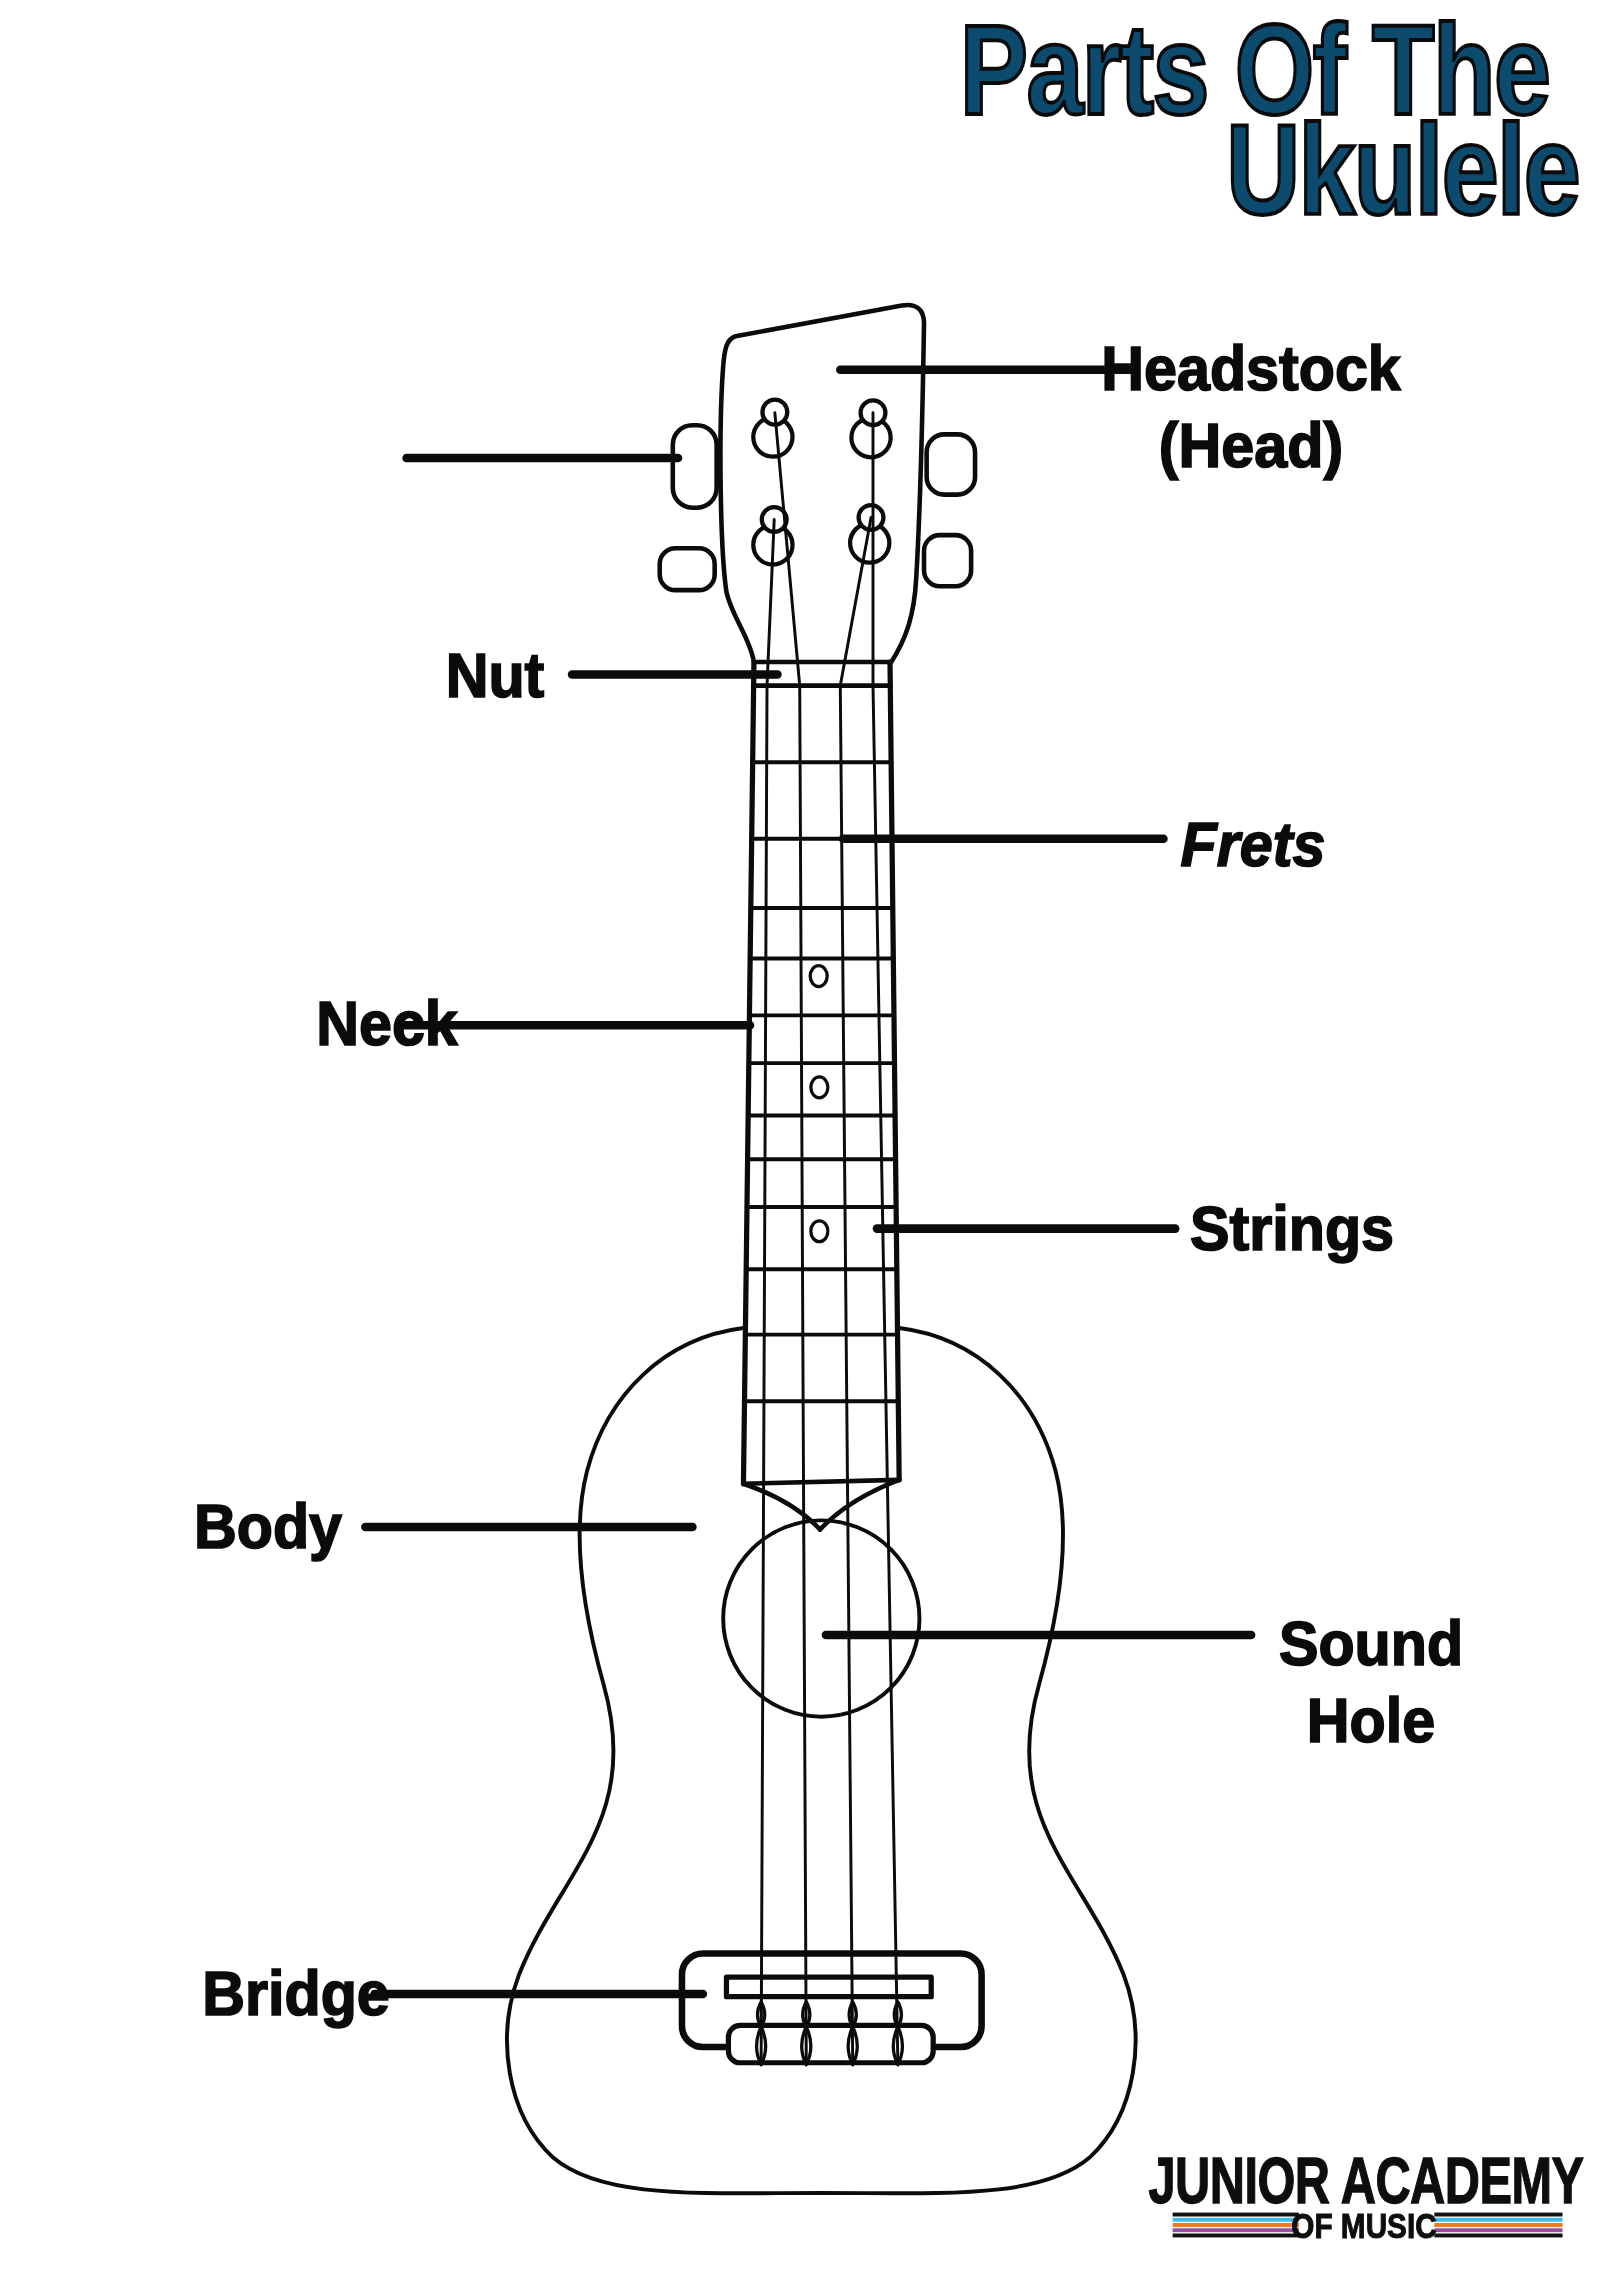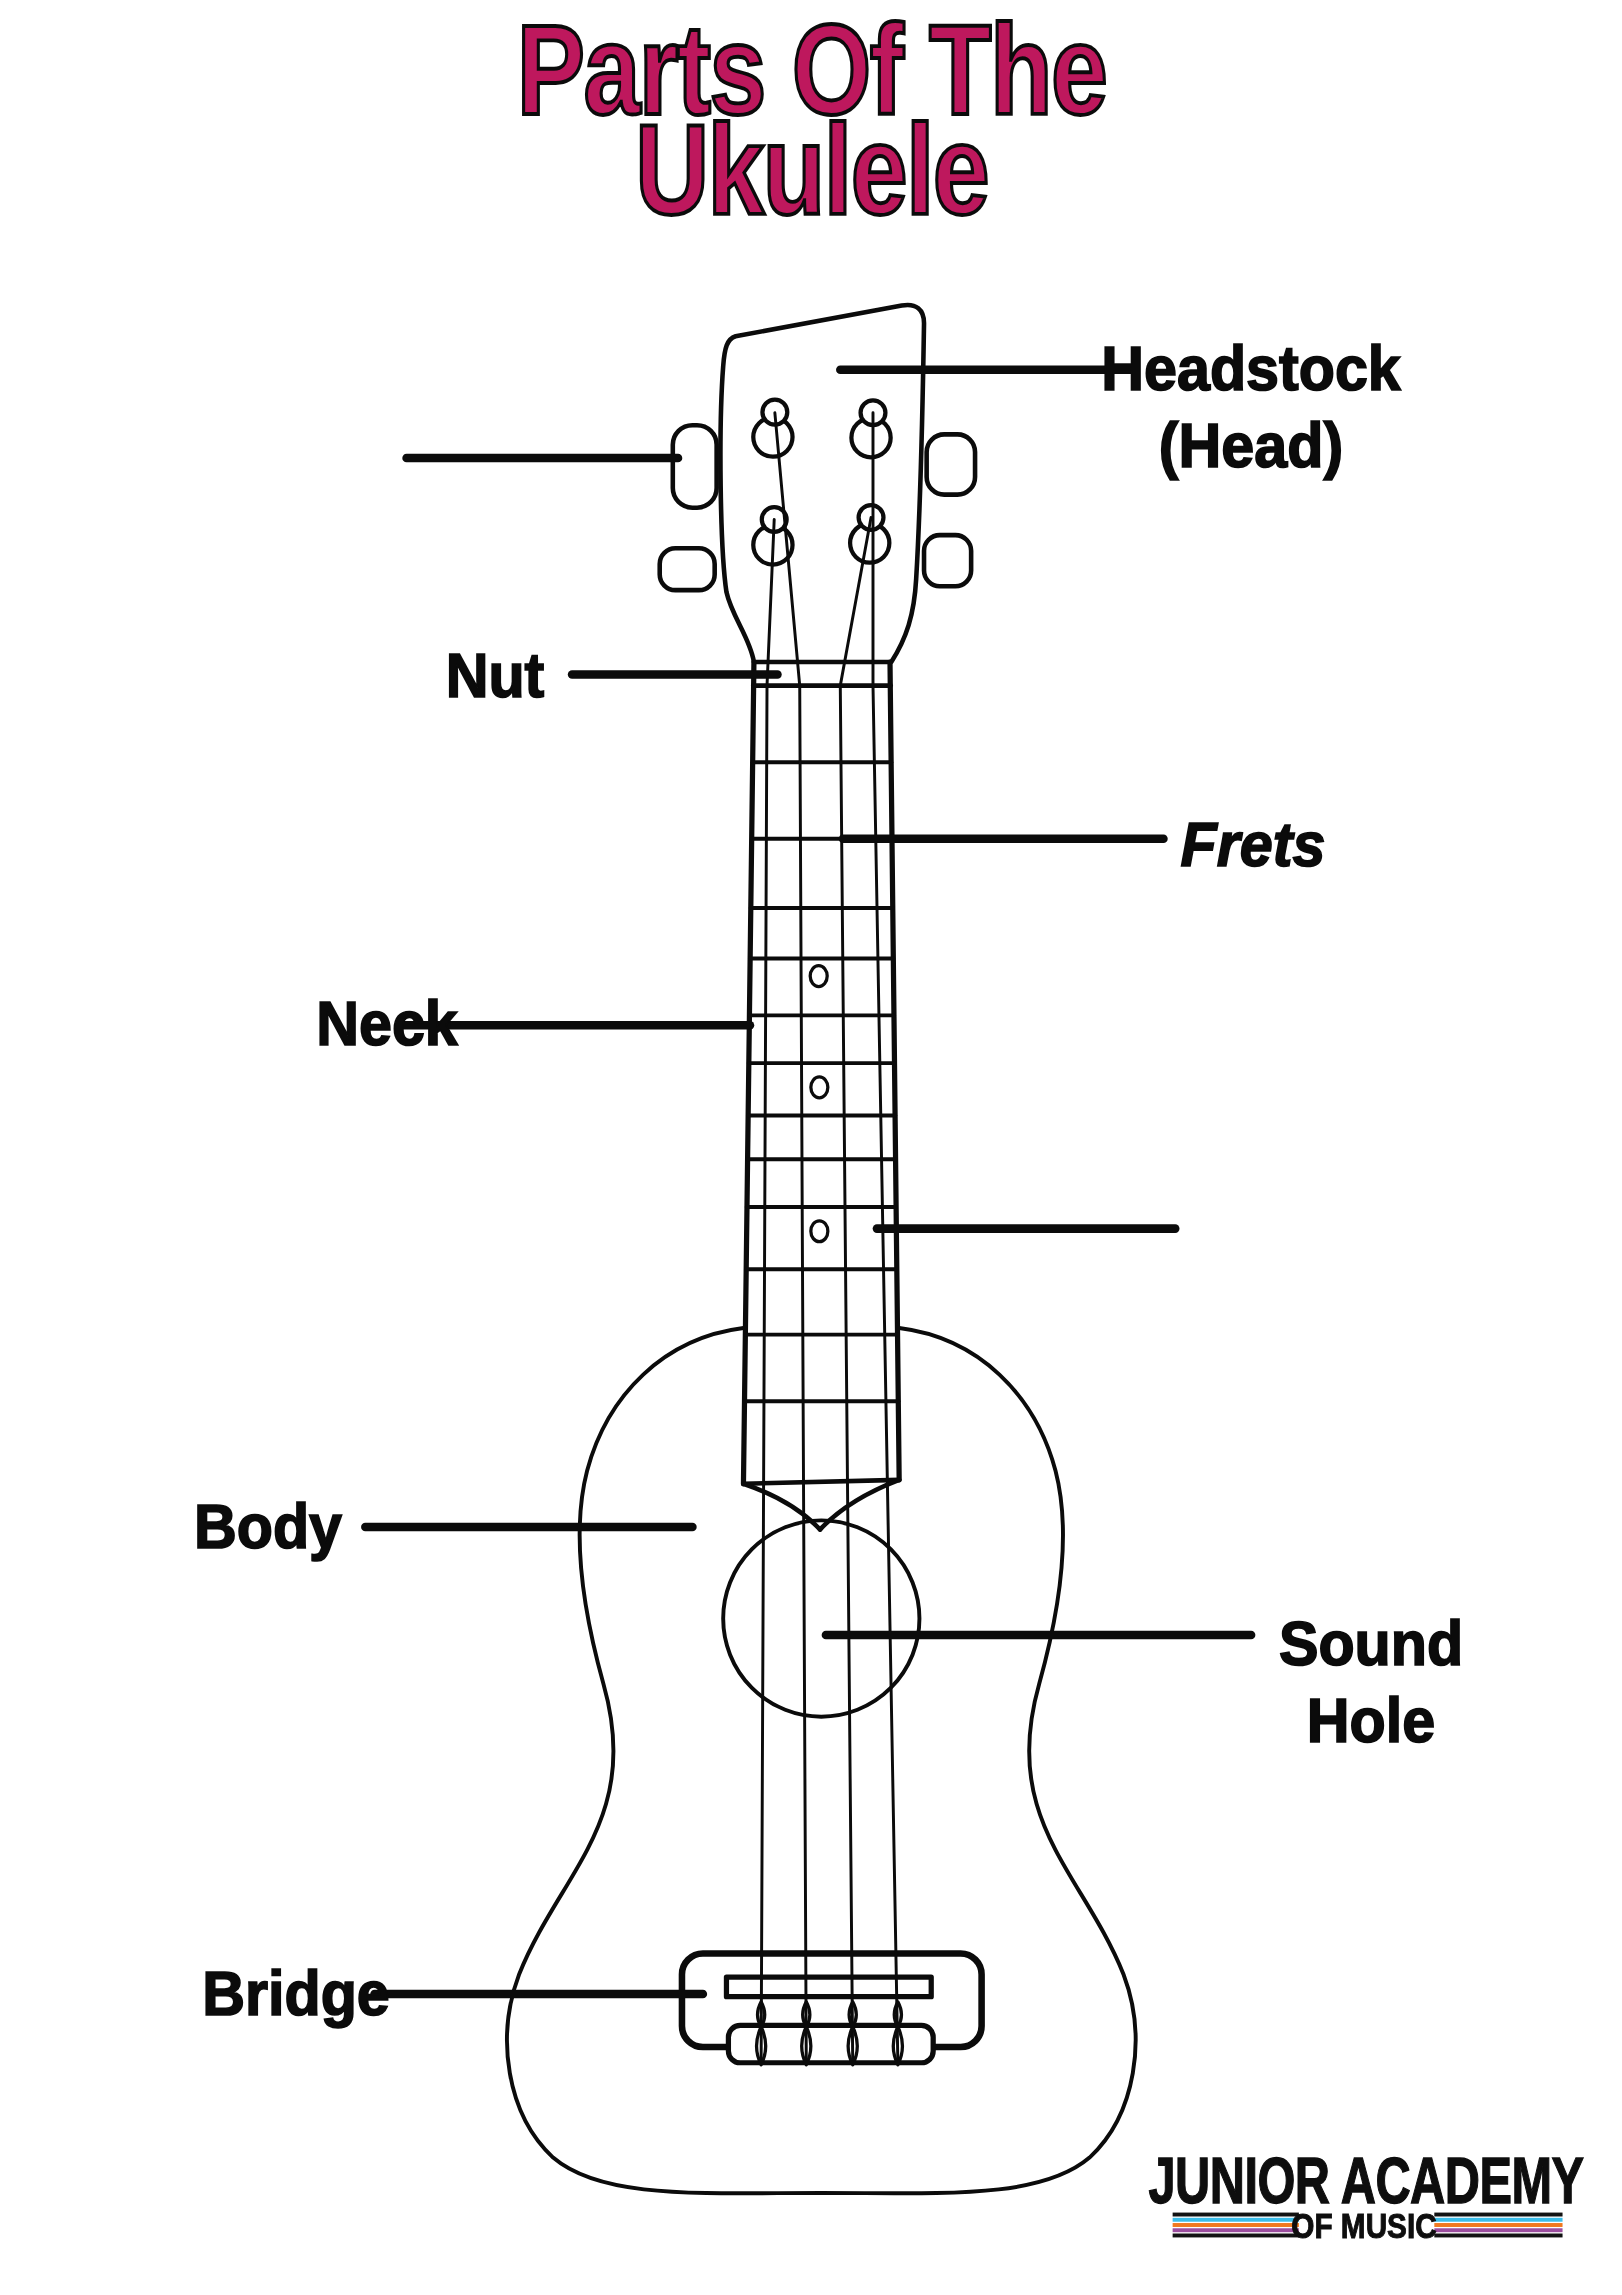--- a/index.html
+++ b/index.html
@@ -6,22 +6,22 @@
   .page{
     position:relative;
     width:1623px;height:2295px;
     background:#ffffff;
     overflow:hidden;
     font-family:"Liberation Sans","DejaVu Sans",sans-serif;
   }
   .diagram-svg{position:absolute;left:0;top:0;width:1623px;height:2295px;}
   .title{
     position:absolute;left:0;right:0;top:19.6px;
-    text-align:center;
-    font-weight:bold;color:#be185d;
+    text-align:right;
+    font-weight:bold;color:#0c4a6e;
     font-size:128px;line-height:100px;
     letter-spacing:-2px;
   }
   .title .tline{
     display:inline-block;
     transform:scaleX(0.80);
     transform-origin:50% 50%;
     -webkit-text-stroke:3.9px #0b0b0b;
     white-space:nowrap;
   }
@@ -197,20 +197,23 @@
   </div>
 
   <div class="lbl" style="left:1253px;top:844px;font-style:italic;">
     <span class="lline">Frets</span>
   </div>
 
   <div class="lbl" style="left:387px;top:1023px;text-align:right;">
     <span class="lline">Neck</span>
   </div>
 
+  <div class="lbl" style="left:1292px;top:1228px;">
+    <span class="lline">Strings</span>
+  </div>
 
   <div class="lbl" style="left:268px;top:1526px;">
     <span class="lline">Body</span>
   </div>
 
   <div class="lbl" style="left:1371px;top:1682px;">
     <span class="lline">Sound</span>
     <span class="lline">Hole</span>
   </div>
 

